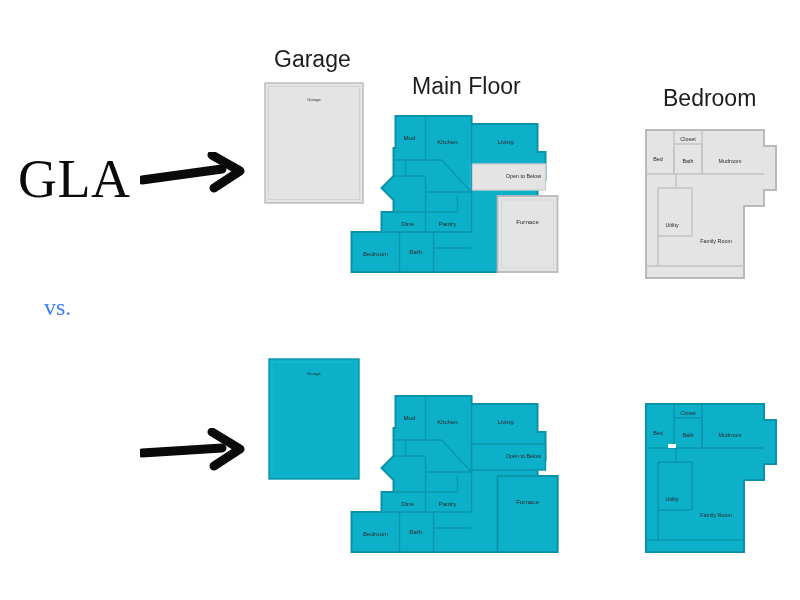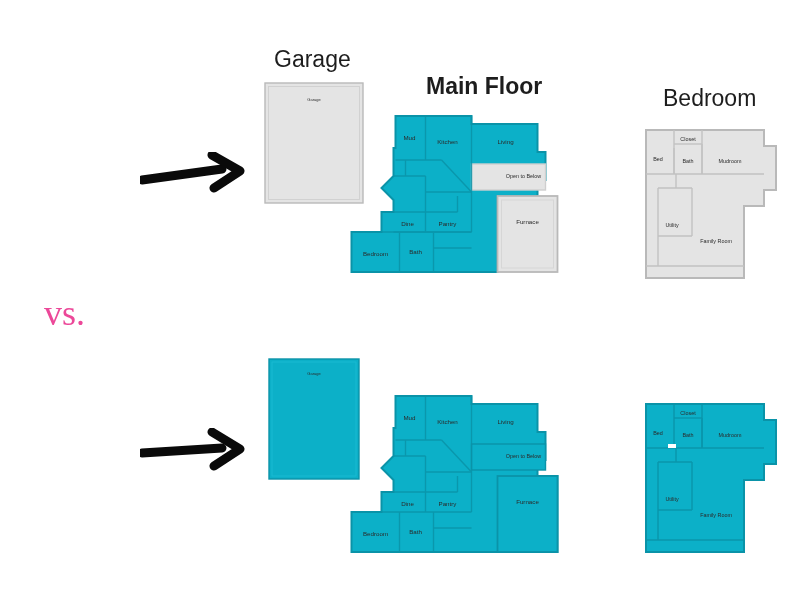--- a/index.html
+++ b/index.html
@@ -18,22 +18,22 @@
     font-family: "Liberation Serif", serif;
     font-size: 54px;
     color: #0a0a0a;
     letter-spacing: 0.5px;
     line-height: 1;
     white-space: nowrap;
   }
   .vs-label {
     position: absolute;
     font-family: "Liberation Serif", serif;
-    font-size: 36px;
-    color: #ec4899;
+    font-size: 24px;
+    color: #3b82f6;
     line-height: 1;
     white-space: nowrap;
   }
 
   
   .arrow { position: absolute; }
 
   
   .col-heading {
     position: absolute;
@@ -55,28 +55,29 @@
     text-anchor: middle;
     dominant-baseline: middle;
   }
   .rm-label.tiny { font-size: 2.7px; }
 </style>
 </head>
 <body>
 
 <div id="stage">
 
+  <div class="acronym" style="left:18px; top:152px;">GLA</div>
 
   <svg class="arrow" style="left:140px; top:152px;" width="110" height="46" viewBox="0 0 110 46">
     <path d="M2 28 L82 17" stroke="#0a0a0a" stroke-width="9" stroke-linecap="round" fill="none"></path>
     <path d="M72 3 L100 19 L74 36" stroke="#0a0a0a" stroke-width="9" stroke-linecap="round" stroke-linejoin="round" fill="none"></path>
   </svg>
 
   <div class="col-heading" style="left:274px; top:46px;">Garage</div>
-  <div class="col-heading" style="left:426px; top:73px;font-weight:bold;">Main Floor</div>
+  <div class="col-heading" style="left:412px; top:73px;">Main Floor</div>
   <div class="col-heading" style="left:663px; top:85px;">Bedroom</div>
 
   <div class="plan" style="left:264px; top:82px;">
     <svg width="100" height="122" viewBox="0 0 100 122">
       <rect x="1" y="1" width="98" height="120" fill="#E4E4E4" stroke="#b9b9b9" stroke-width="1.4"></rect>
       <rect x="4.5" y="4.5" width="91" height="113" fill="none" stroke="#cfcfcf" stroke-width="0.9"></rect>
       <text class="rm-label" x="50" y="18" style="font-size:4px">Garage</text>
     </svg>
   </div>
 

